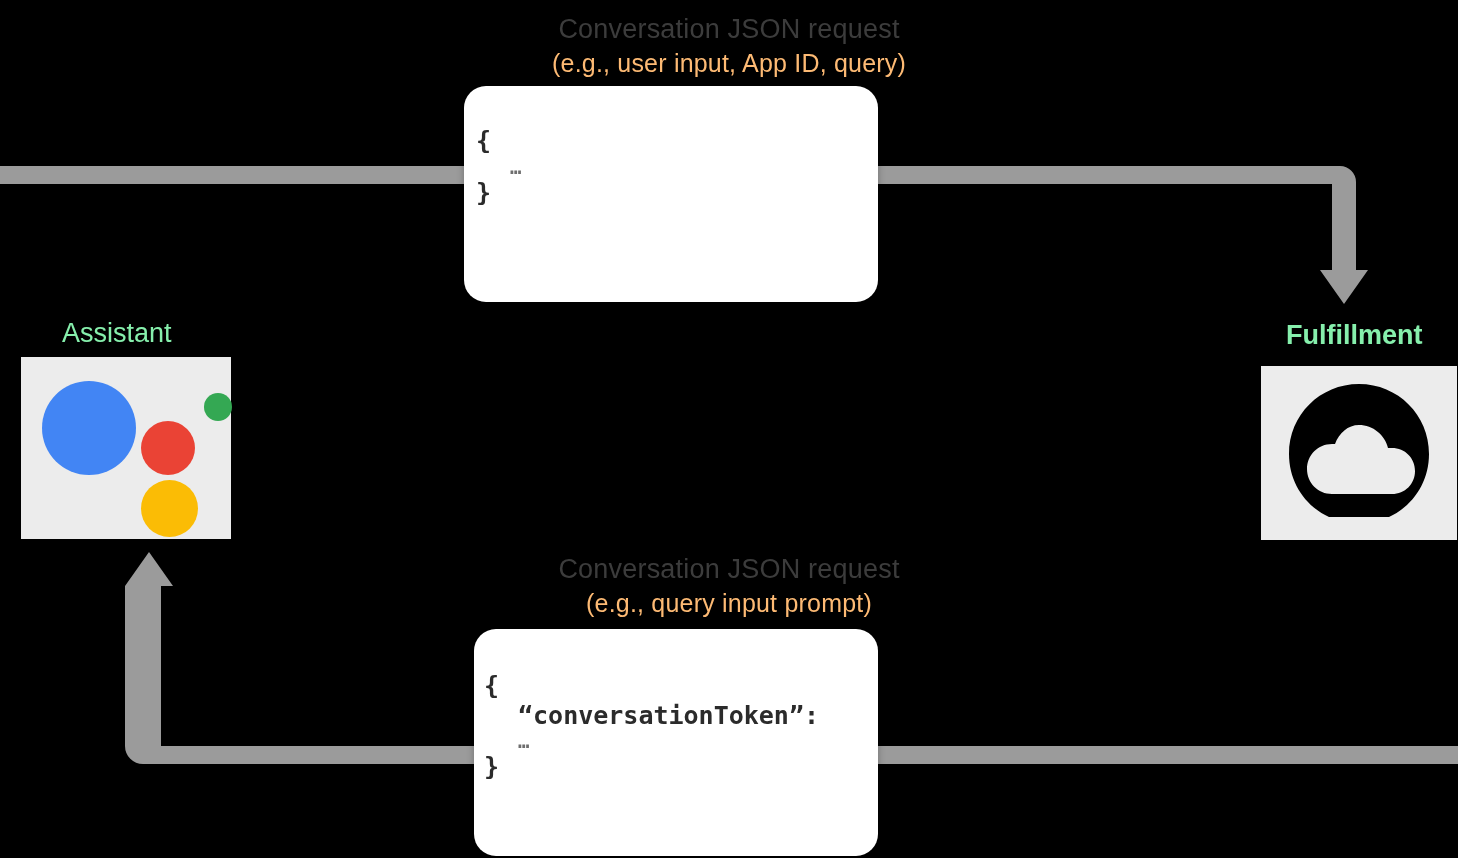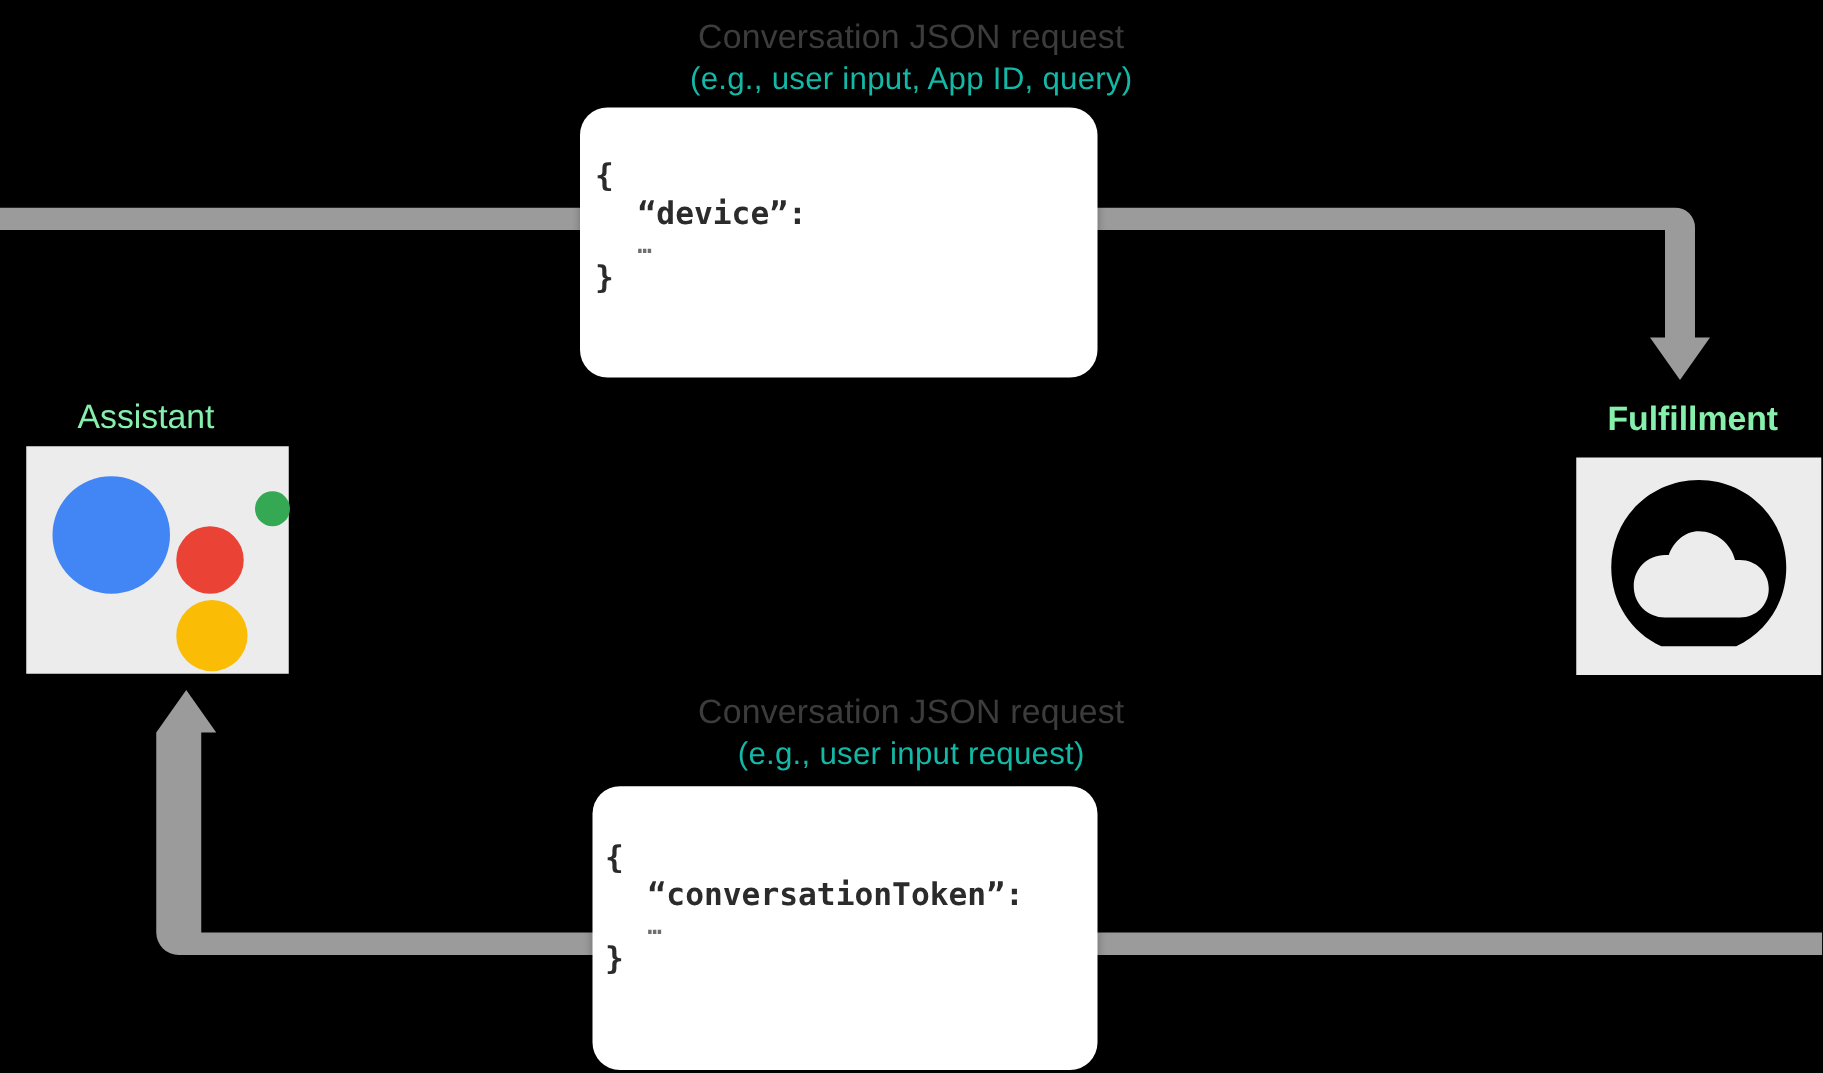--- a/index.html
+++ b/index.html
@@ -30,21 +30,21 @@
     font-weight: 400;
   }
   .caption .line1 {
     display: block;
     font-size: 27px;
     color: #3c3c3c;
   }
   .caption .line2 {
     display: block;
     font-size: 25px;
-    color: #14b8a6;
+    color: #fdba74;
   }
   #caption-top {
     left: 0;
     right: 0;
     top: 12px;
   }
   #caption-bottom {
     left: 0;
     right: 0;
     top: 552px;
@@ -174,21 +174,20 @@
   </div>
 
   <div class="band" id="band-request">
     <svg width="1368" height="140" viewBox="0 0 1368 140">
       <path d="M0 0 H1340 A16 16 0 0 1 1356 16 V104 L1368 104 L1344 138 L1320 104 L1332 104 V18 H0 Z" fill="#9b9b9b"></path>
     </svg>
   </div>
 
   <div class="json-card" id="json-request">
     <span class="json-line">{</span>
-    <span class="json-line json-indent">“device”:</span>
     <span class="json-line json-ellipsis">…</span>
     <span class="json-line">}</span>
   </div>
 
   <div class="node-label" id="assistant-label">Assistant</div>
 
   <div class="node-tile" id="assistant-tile">
     <div class="logo-assistant">
       <span class="dot dot-blue"></span>
       <span class="dot dot-red"></span>
@@ -202,21 +201,21 @@
   <div class="node-tile" id="fulfillment-tile">
     <svg class="logo-cloud" viewBox="0 0 160 150">
       <path fill="#000000" fill-rule="evenodd" d="M80 6 C41 6 10 37 10 76 C10 104 26 128 50 139 L110 139 C134 128 150 104 150 76 C150 37 119 6 80 6 Z
                M80 47 C94 47 106 57 109 70 L113 70 C126 70 136 80 136 93 C136 106 126 116 113 116 L53 116
                C39 116 28 105 28 91 C28 77 39 66 53 66 C54 66 55 66 56 66 C60 55 69 47 80 47 Z"></path>
     </svg>
   </div>
 
   <div class="caption" id="caption-bottom">
     <span class="line1">Conversation JSON request</span>
-    <span class="line2">(e.g., user input request)</span>
+    <span class="line2">(e.g., query input prompt)</span>
   </div>
 
   <div class="band" id="band-response">
     <svg width="1348" height="212" viewBox="0 0 1348 212">
       <path d="M15 34 L39 0 L63 34 L51 34 V194 H1348 V212 H33 A18 18 0 0 1 15 194 Z" fill="#9b9b9b"></path>
     </svg>
   </div>
 
   <div class="json-card" id="json-response">
     <span class="json-line">{</span>

